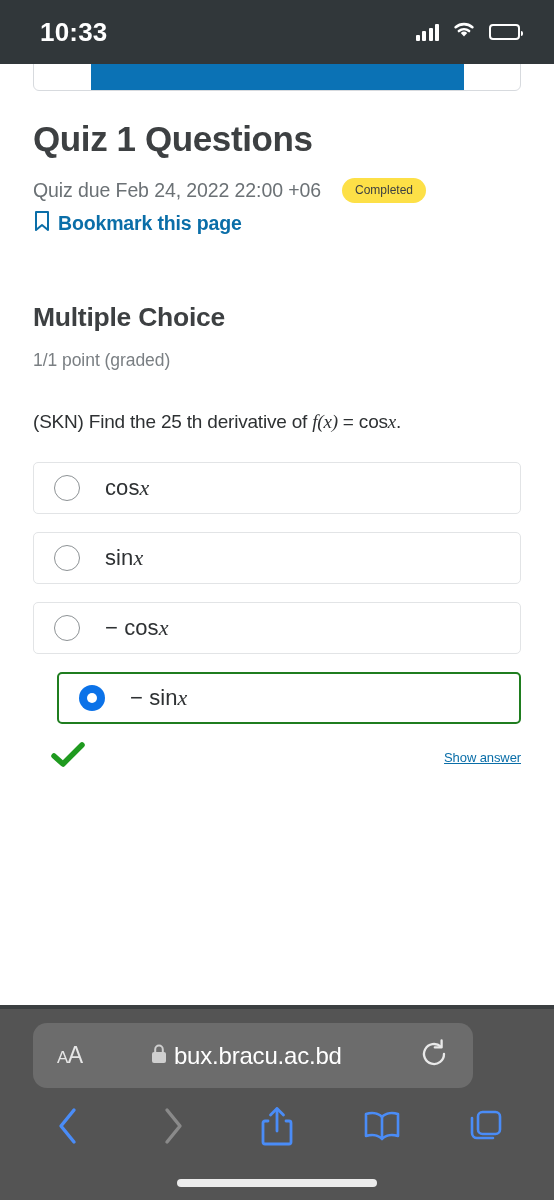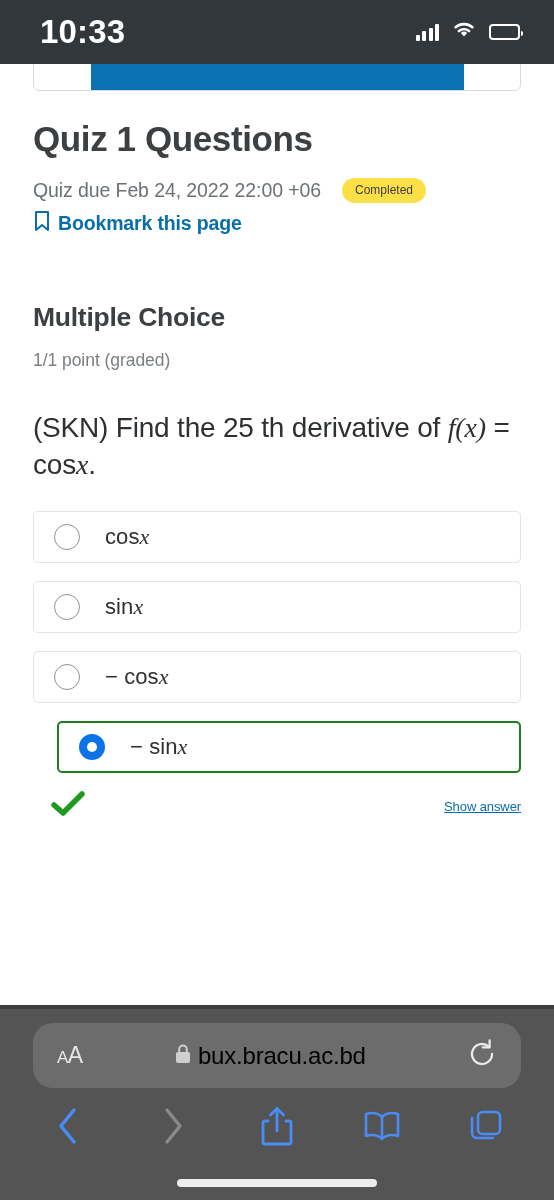--- a/index.html
+++ b/index.html
@@ -27,21 +27,21 @@
     width: 554px;
     height: 64px;
     background: #31373a;
     display: flex;
     align-items: center;
     justify-content: space-between;
     padding: 0 34px 0 40px;
   }
   .status-time {
     color: #ffffff;
-    font-size: 33px;
+    font-size: 26px;
     font-weight: 600;
     letter-spacing: 0.2px;
   }
   .status-right {
     display: flex;
     align-items: center;
     gap: 13px;
   }
   .signal-bars {
     display: flex;
@@ -173,21 +173,21 @@
   }
 
   .points-line {
     font-size: 17.5px;
     color: #7a7f83;
     margin-top: 17px;
     letter-spacing: -0.05px;
   }
 
   .question-text {
-    font-size: 28px;
+    font-size: 19px;
     color: #2e3133;
     line-height: 1.33;
     margin-top: 38px;
     letter-spacing: -0.2px;
   }
   .mjx { font-style: italic; font-family: "Liberation Serif", serif; }
 
   
   .options { margin-top: 27px; }
 
@@ -291,24 +291,24 @@
     position: absolute;
     top: 0; left: 0;
     width: 554px;
     height: 4px;
     background: #3b3f41;
   }
   .url-bar {
     position: absolute;
     top: 18px;
     left: 33px;
-    width: 488px;
+    width: 440px;
     height: 65px;
     background: #6c6c6c;
-    border-radius: 20px;
+    border-radius: 14px;
     display: flex;
     align-items: center;
     padding: 0 24px;
   }
   .aa-btn {
     color: #e6e6e6;
     font-size: 23px;
     letter-spacing: -0.5px;
     flex: 0 0 auto;
   }
@@ -316,21 +316,21 @@
   .url-center {
     flex: 1 1 auto;
     display: flex;
     align-items: center;
     justify-content: center;
     gap: 6px;
     margin-left: -10px;
   }
   .lock-icon { display: block; }
   .url-text {
-    color: #000000;
+    color: #ffffff;
     font-size: 24px;
     letter-spacing: -0.2px;
   }
   .reload-icon { display: block; flex: 0 0 auto; }
 
   .toolbar {
     position: absolute;
     top: 90px;
     left: 0;
     width: 554px;

